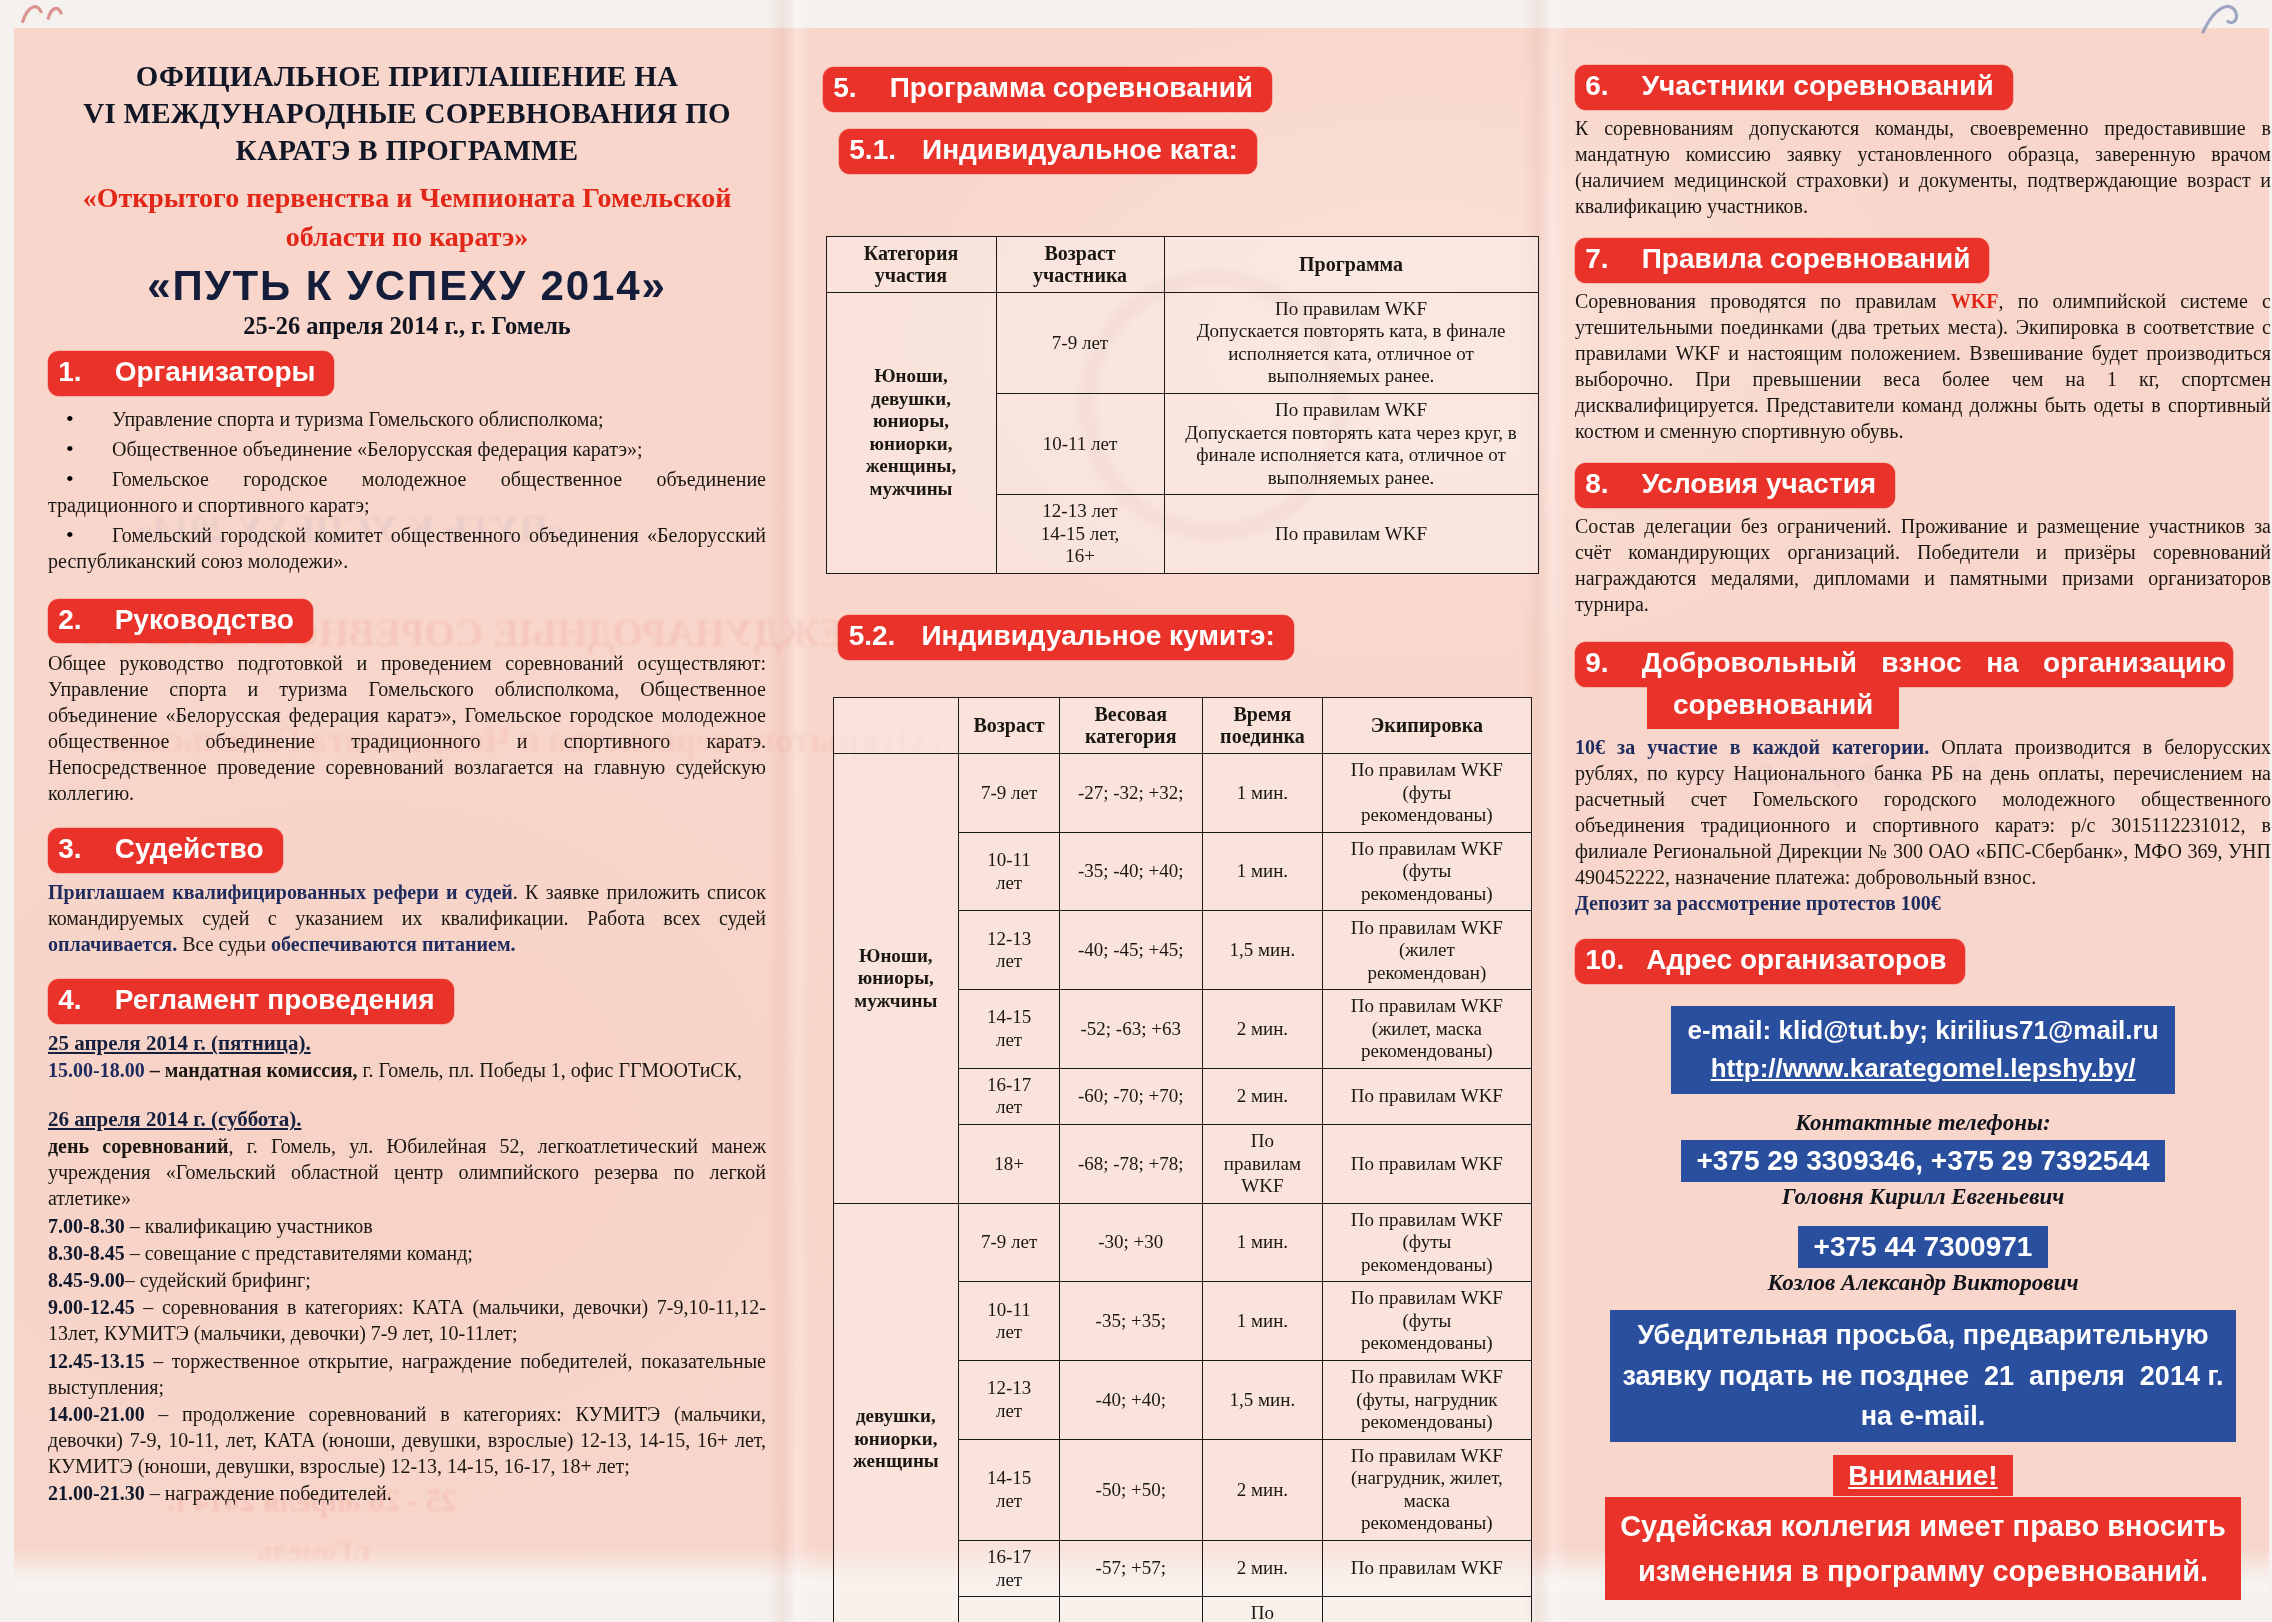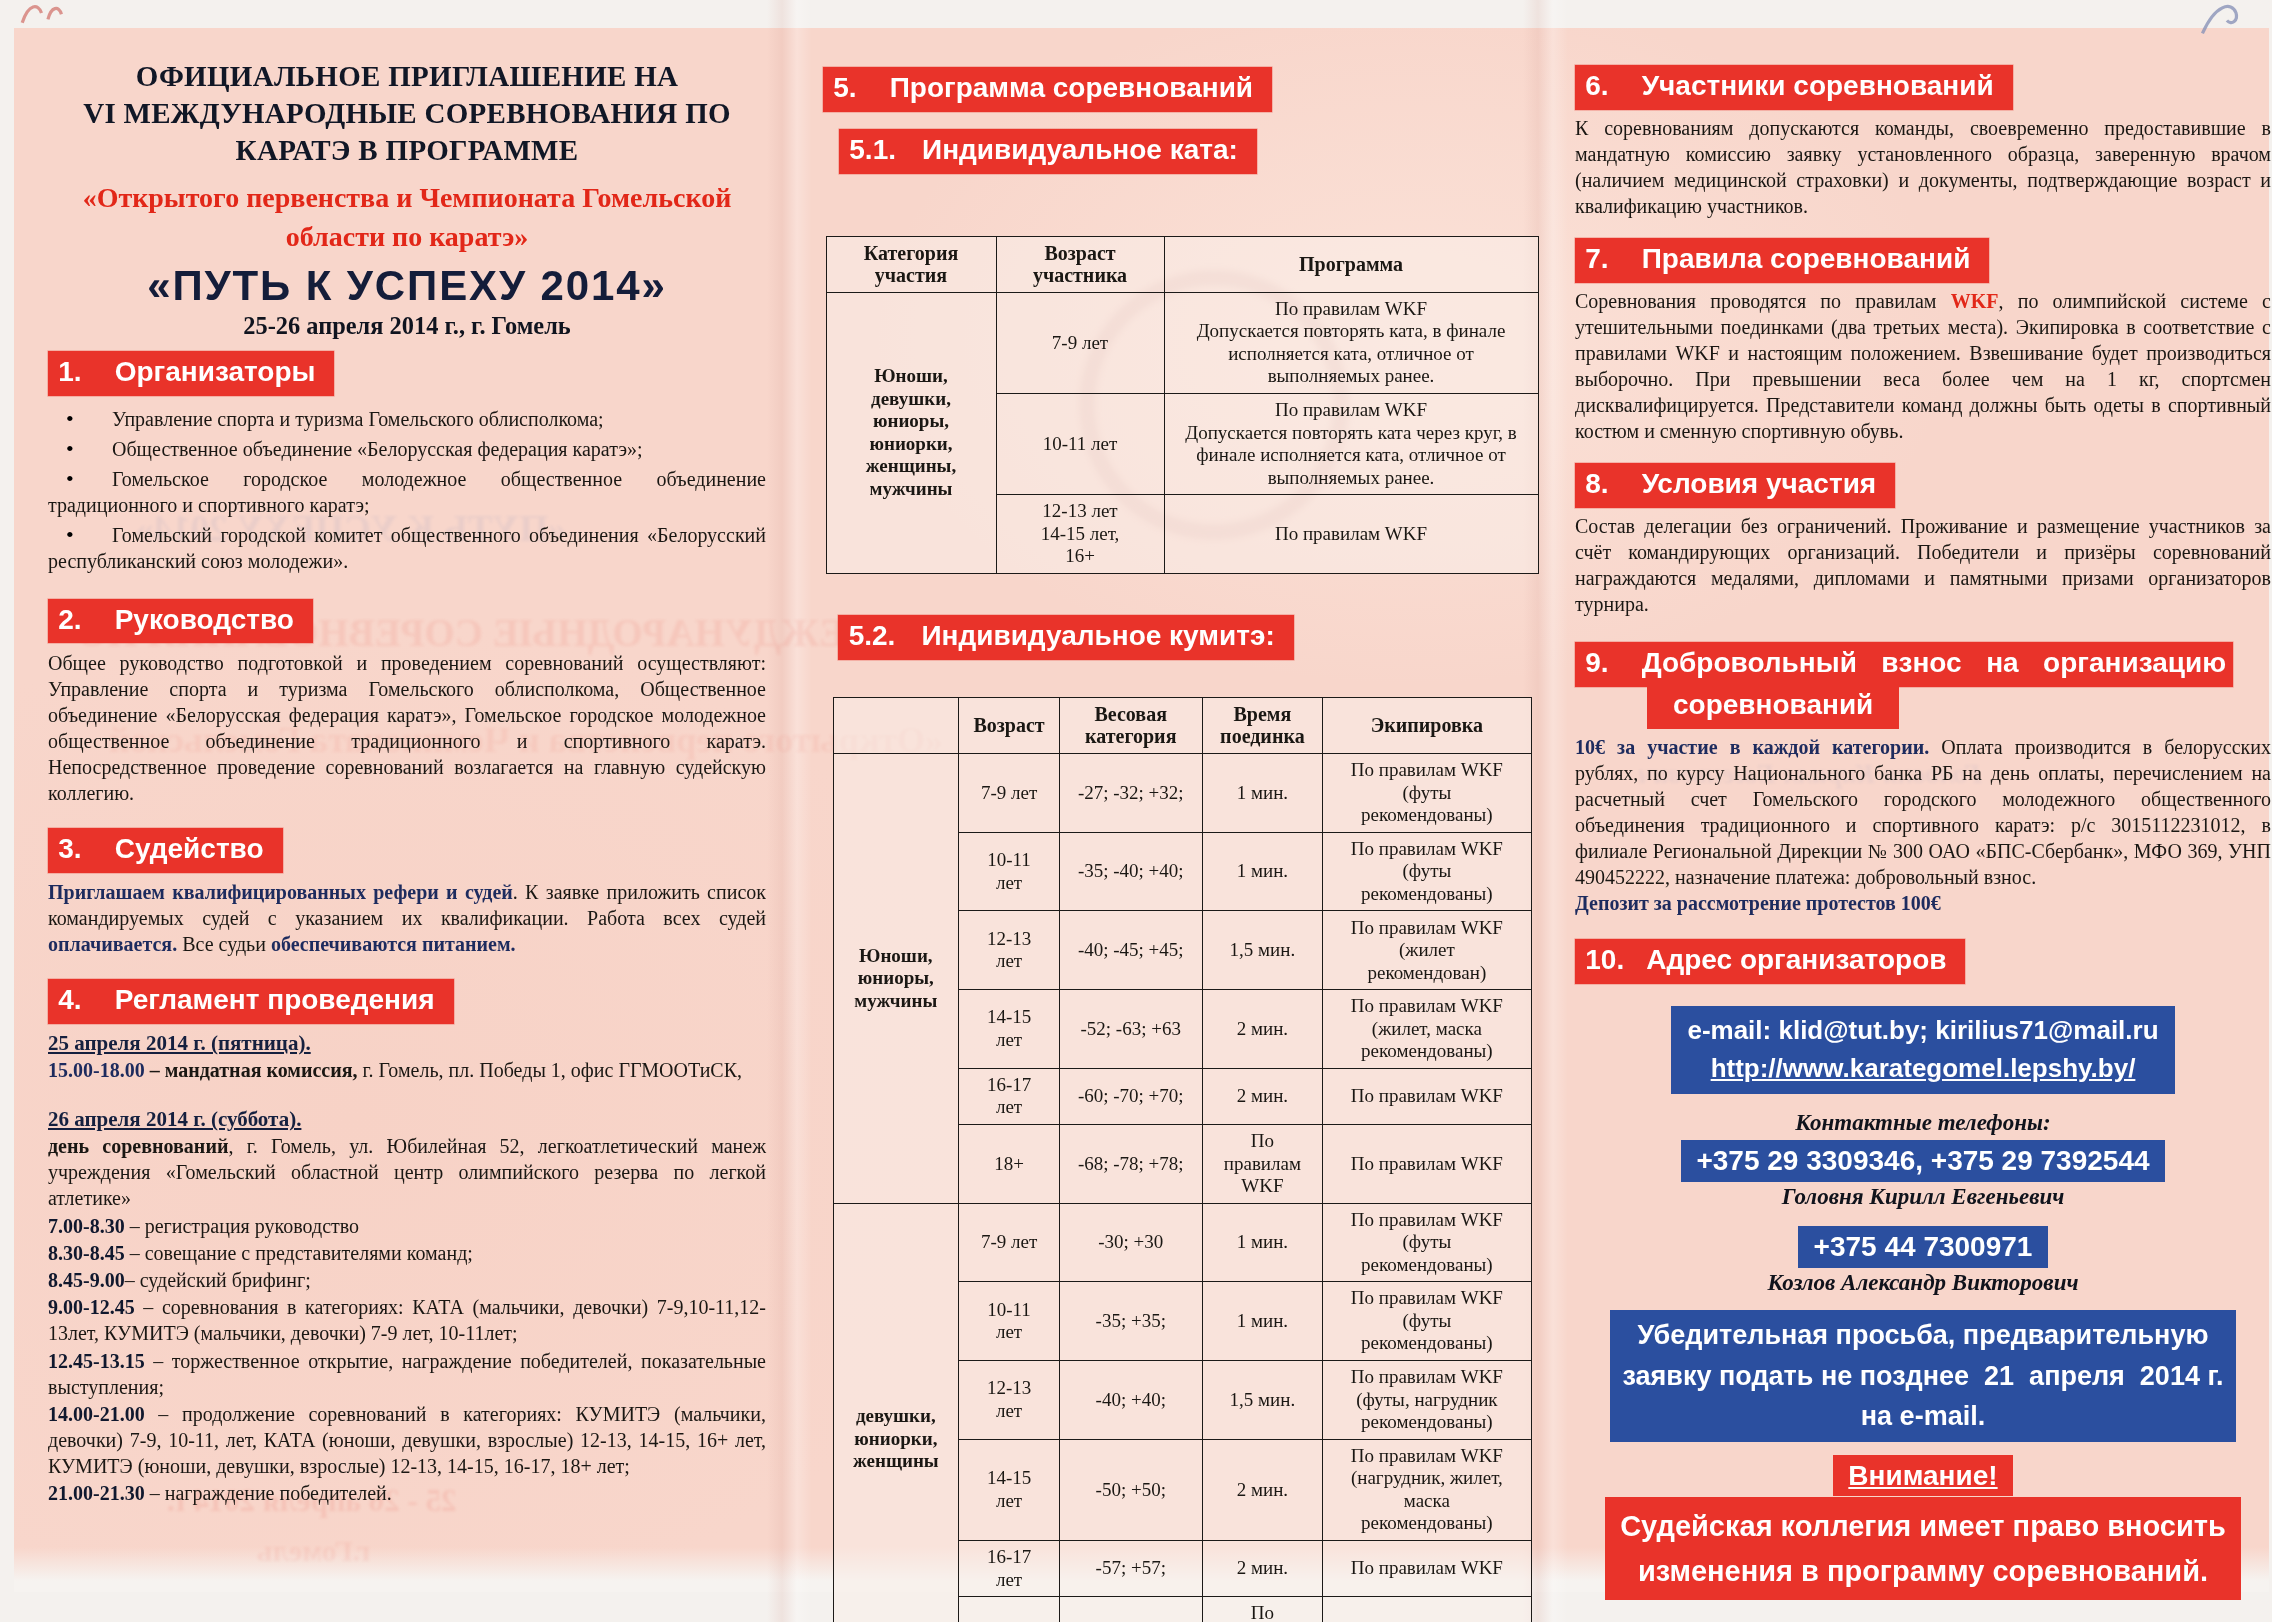--- a/index.html
+++ b/index.html
@@ -34,21 +34,21 @@
   .ctr{text-align:center;}
   .title{font-weight:bold;font-size:29px;line-height:37px;color:#111726;letter-spacing:0.3px;}
   .subred{font-weight:bold;font-size:28px;line-height:39px;color:var(--redtxt);}
   .slogan{font-family:"Liberation Sans","DejaVu Sans",sans-serif;font-weight:bold;
           font-size:42px;line-height:48px;color:#141d3a;letter-spacing:1.9px;}
   .dateln{font-weight:bold;font-size:24.4px;line-height:31px;color:#10141f;}
 
   .bar{display:inline-block;background:var(--red);color:#fff;
        font-family:"Liberation Sans","DejaVu Sans",sans-serif;font-weight:bold;
        font-size:28px;line-height:1.15;padding:5.1px 19px 7.7px 10.3px;
-       box-shadow:0 0 0 0.6px rgba(233,51,42,.4);}
+       box-shadow:0 0 0 0.6px rgba(233,51,42,.4);border-radius:11px;}
   .bar .num{display:inline-block;margin-right:33px;}
   .bar.sub .num{margin-right:26px;}
 
   .p{font-size:20px;line-height:26px;text-align:justify;}
   .bn{font-weight:bold;color:var(--navy);}
   .bull{position:relative;padding-left:0;text-indent:64px;margin-top:3.9px;}
   .bull::before{content:"\2022";position:absolute;left:18px;top:0;text-indent:0;
                 font-size:22px;color:#000;}
   .uhead{font-weight:bold;color:#15203f;text-decoration:underline;font-size:21px;line-height:28px;}
   .sch{font-size:20px;line-height:26px;text-align:justify;margin-top:1.3px;}
@@ -156,21 +156,21 @@
   <div class="p"><span class="bn">Приглашаем квалифицированных рефери и судей</span><span>.  К заявке приложить список командируемых судей с указанием их квалификации. Работа всех судей </span><span class="bn">оплачивается.</span><span> Все судьи </span><span class="bn">обеспечиваются питанием.</span></div>
 
   <div style="height:22px"></div>
   <div><span class="bar"><span class="num">4.</span><span>Регламент проведения</span></span></div>
   <div style="height:5.1px"></div>
   <div class="uhead">25 апреля 2014 г. (пятница).</div>
   <div class="p"><b class="bn">15.00-18.00</b><b> – мандатная  комиссия,</b><span>  г. Гомель, пл. Победы 1, офис ГГМООТиСК,</span></div>
   <div class="gap"></div>
   <div class="uhead">26 апреля 2014 г. (суббота).</div>
   <div class="p"><b>день соревнований</b><span>, г. Гомель, ул. Юбилейная 52, легкоатлетический манеж учреждения «Гомельский областной центр олимпийского резерва по легкой атлетике»</span></div>
-  <div class="sch"><b>7.00-8.30</b><span> – регистрация руководство</span></div>
+  <div class="sch"><b>7.00-8.30</b><span> – квалификацию участников</span></div>
   <div class="sch"><b>8.30-8.45</b><span> – совещание с представителями команд;</span></div>
   <div class="sch"><b>8.45-9.00</b><span>– судейский брифинг;</span></div>
   <div class="sch"><b>9.00-12.45</b><span> – соревнования в категориях: КАТА (мальчики, девочки) 7-9,10-11,12-13лет, КУМИТЭ (мальчики, девочки) 7-9 лет, 10-11лет;</span></div>
   <div class="sch"><b>12.45-13.15</b><span> – торжественное открытие, награждение победителей, показательные выступления;</span></div>
   <div class="sch"><b>14.00-21.00</b><span> – продолжение соревнований в категориях: КУМИТЭ (мальчики, девочки) 7-9, 10-11, лет, КАТА (юноши, девушки, взрослые) 12-13, 14-15, 16+ лет, КУМИТЭ (юноши, девушки, взрослые) 12-13, 14-15, 16-17, 18+ лет;</span></div>
   <div class="sch"><b>21.00-21.30</b><span> – награждение победителей.</span></div>
 </div>
 
 <div class="col" id="colM">
   <div style="height:39px"></div>

